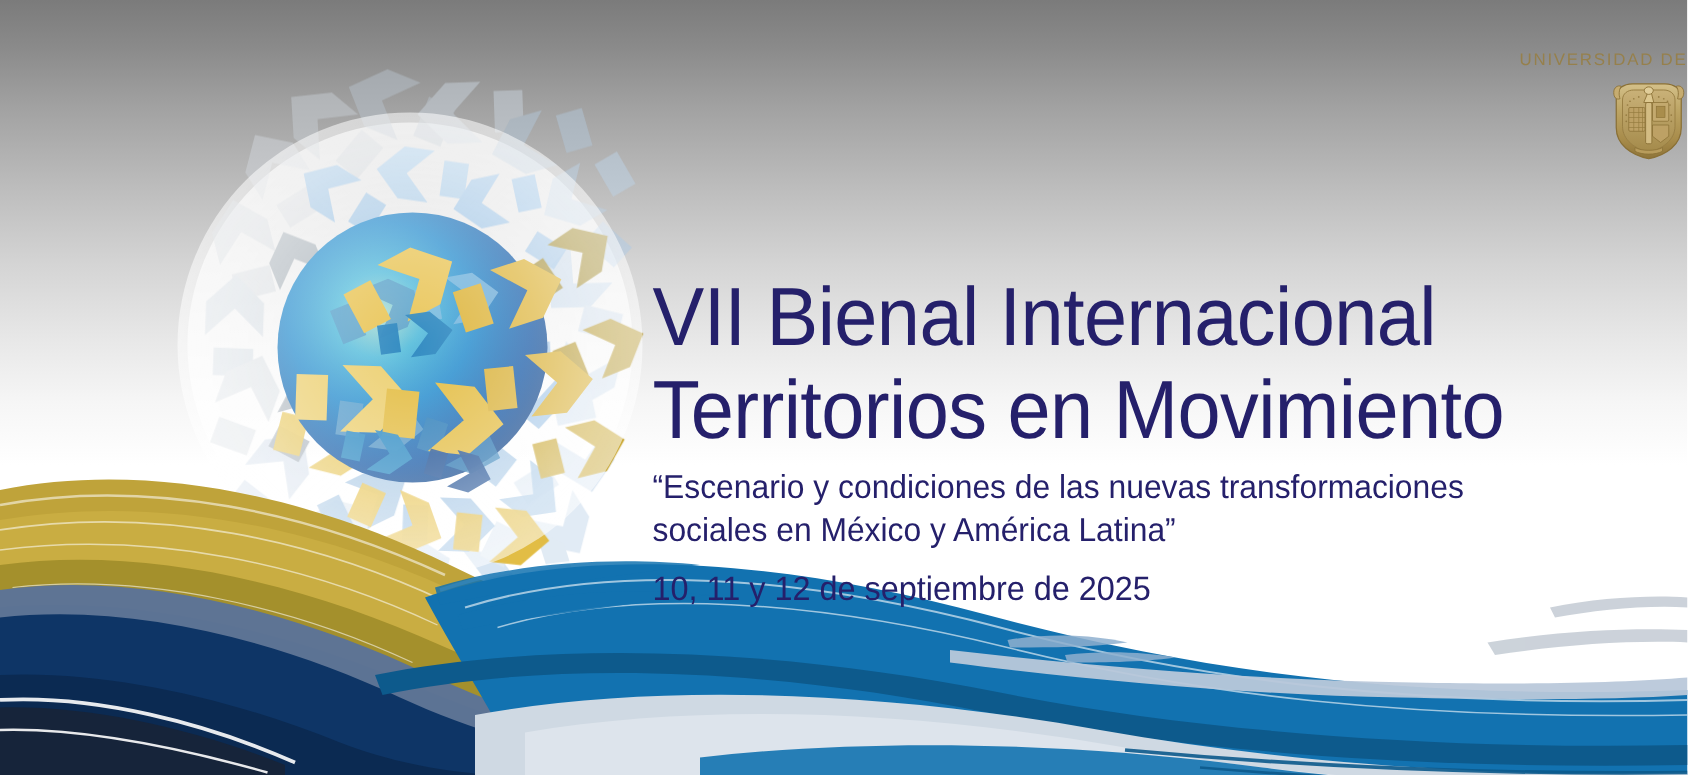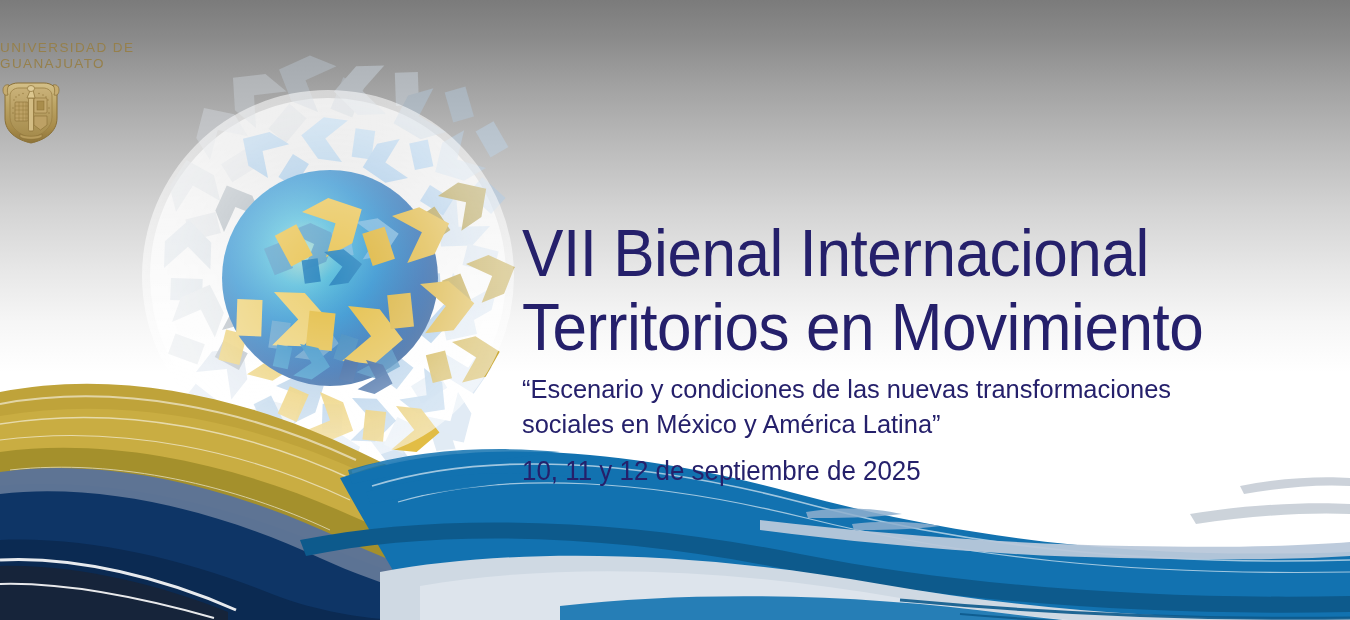--- a/index.html
+++ b/index.html
@@ -38,21 +38,21 @@
     position: absolute;
     inset: 0;
   }
   .art svg { display: block; width: 100%; height: 100%; }
 
   
   .uni-lockup {
     position: absolute;
     left: 0; right: 0;
     top: 40px;
-    text-align: left;
+    text-align: right;
     z-index: 8;
   }
   .uni-name {
     color: #96804c;
     font-size: 13.5px;
     letter-spacing: 1.4px;
     line-height: 16px;
     font-weight: 400;
   }
   .uni-name .ln2 { display: block; }
@@ -277,21 +277,20 @@
       <g fill="#8fb0cf" opacity="0.85">
         <path d="M806,512 C840,506 876,508 902,514 C872,518 836,518 808,518 Z"></path>
         <path d="M852,524 C884,520 918,522 940,526 C912,530 878,530 854,530 Z"></path>
       </g>
     </svg>
   </div>
 
   <div class="uni-lockup">
     <div class="uni-name">
       <span>UNIVERSIDAD DE</span>
-      <span class="ln2">GUANAJUATO</span>
     </div>
     <div class="crest-wrap">
       <svg width="62" height="66" viewBox="0 0 62 66" aria-hidden="true">
         <defs>
           <linearGradient id="crestG" x1="0" y1="0" x2="0" y2="1">
             <stop offset="0%" stop-color="#d4c089"></stop>
             <stop offset="35%" stop-color="#bda565"></stop>
             <stop offset="75%" stop-color="#a78b4a"></stop>
             <stop offset="100%" stop-color="#8e7439"></stop>
           </linearGradient>

